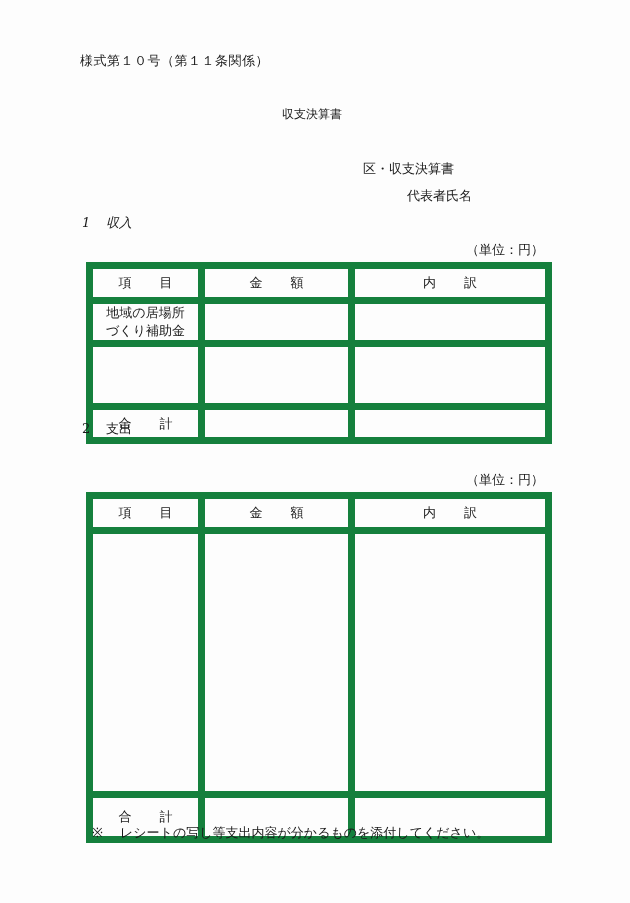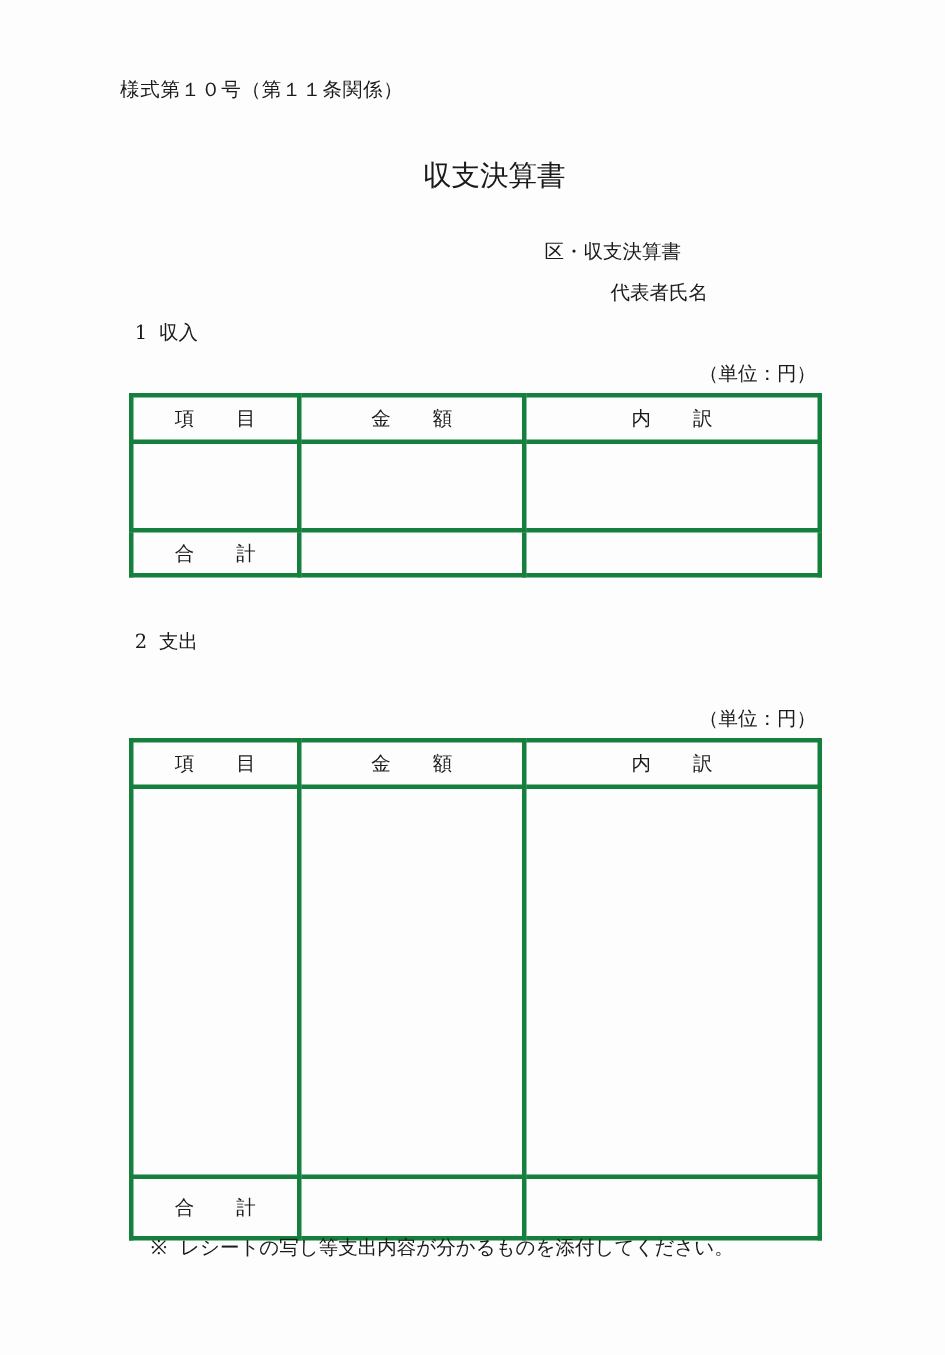--- a/index.html
+++ b/index.html
@@ -9,43 +9,43 @@
     body {
       width: 630px;
       height: 903px;
       background: #fdfdfd;
       position: relative;
       overflow: hidden;
       font-family: "DejaVu Serif", "Liberation Serif", serif;
       color: #1a1a1a;
       font-size: 13px;
     }
-    .abs { position: absolute; white-space: nowrap; line-height: 1; text-align: center; }
+    .abs { position: absolute; white-space: nowrap; line-height: 1; }
 
     .form-number { left: 80px; top: 54px; letter-spacing: 0.5px; }
-    .doc-title { left: 282px; top: 108px; font-size: 19px; }
+    .doc-title { left: 282px; top: 108px; font-size: 12px; }
     .org-name { left: 363px; top: 162px; }
     .rep-name { left: 363px; top: 189px; margin-left: 44px; }
 
-    .sec1-heading { left: 82px; top: 216px; }
+    .sec1-heading { left: 82px; top: 216px; font-style: italic; }
     .sec1-num { display: inline-block; width: 24px; }
     .sec1-unit { right: 86px; top: 243px; }
 
     .sec2-heading { left: 82px; top: 422px; }
     .sec2-unit { right: 86px; top: 473px; }
 
     table.ledger {
       position: absolute;
       left: 86px;
       width: 459px;
       border-collapse: collapse;
       table-layout: fixed;
     }
     table.ledger td {
-      border: 3px solid #15803d;
+      border: 7px solid #15803d;
       padding: 0;
       text-align: center;
       vertical-align: middle;
       font-size: 13px;
     }
     table.ledger col.c1 { width: 112px; }
     table.ledger col.c2 { width: 150px; }
     table.ledger col.c3 { width: 197px; }
 
     .t1 { top: 262px; }
@@ -92,20 +92,28 @@
     <td class="spaced">
       <span>項</span><span class="gap"></span><span>目</span>
     </td>
     <td class="spaced">
       <span>金</span><span class="gap"></span><span>額</span>
     </td>
     <td class="spaced">
       <span>内</span><span class="gap"></span><span>訳</span>
     </td>
   </tr>
+  <tr class="r1">
+    <td class="item-two-line">
+      <div>地域の居場所</div>
+      <div>づくり補助金</div>
+    </td>
+    <td></td>
+    <td></td>
+  </tr>
   <tr class="r2">
     <td></td>
     <td></td>
     <td></td>
   </tr>
   <tr class="tot">
     <td class="spaced">
       <span>合</span><span class="gap"></span><span>計</span>
     </td>
     <td></td>

